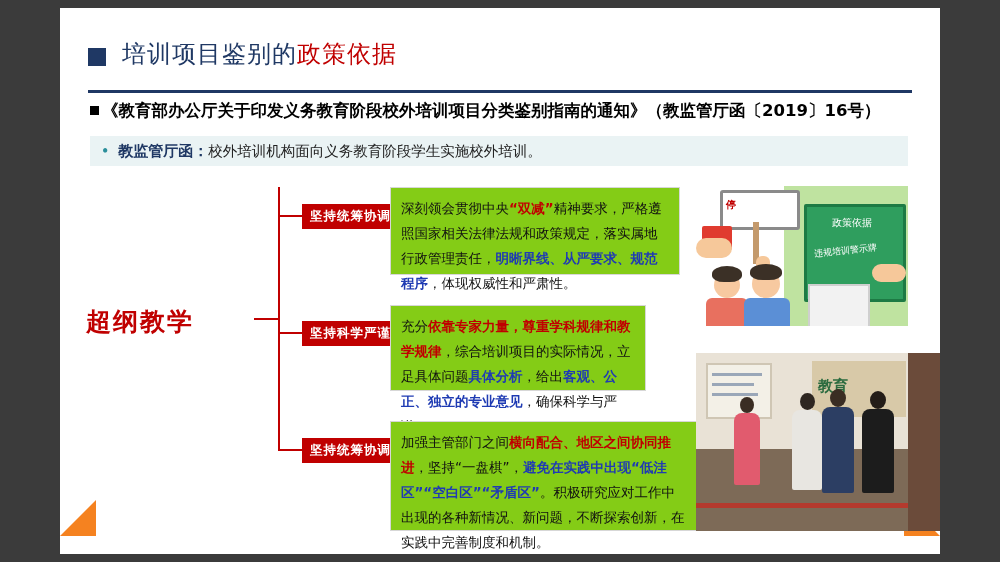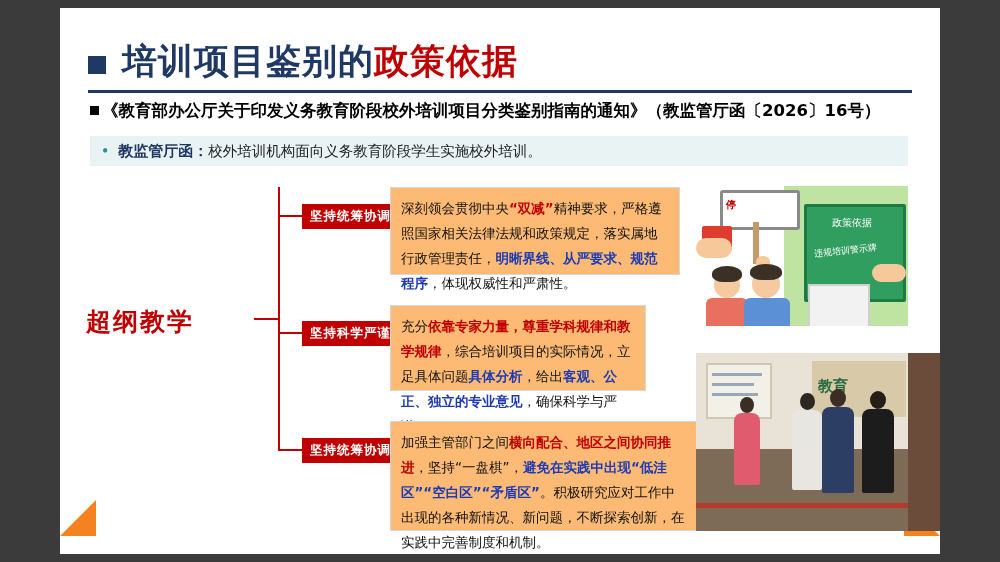--- a/index.html
+++ b/index.html
@@ -51,22 +51,22 @@
   }
   .title-bullet {
     width: 18px;
     height: 18px;
     background: #1f3864;
     margin-right: 16px;
     margin-top: 6px;
   }
   .title-text {
     font-family: "DejaVu Sans", sans-serif;
-    font-weight: bold;
-    font-size: 35px;
+    font-weight: normal;
+    font-size: 24px;
     color: #1f3864;
     letter-spacing: 1px;
   }
   .title-text .red {
     color: #c00000;
   }
   .title-underline {
     position: absolute;
     left: 28px;
     top: 82px;
@@ -164,21 +164,21 @@
     font-family: "DejaVu Sans", sans-serif;
     font-weight: bold;
     font-size: 12.5px;
     padding: 4px 8px;
     white-space: nowrap;
     letter-spacing: 1px;
   }
   
   .block {
     position: absolute;
-    background: #fdba74;
+    background: #84cc16;
     border: 1px solid #d7d7d7;
     font-family: "DejaVu Sans", sans-serif;
     font-size: 13.5px;
     line-height: 25px;
     color: #111;
     padding: 8px 12px 8px 10px;
     box-sizing: border-box;
   }
   .block .lead {
     color: #c00000;
@@ -351,21 +351,21 @@
 
   <div class="title-row">
     <div class="title-bullet"></div>
     <div class="title-text">
       <span>培训项目鉴别的</span><span class="red">政策依据</span>
     </div>
   </div>
   <div class="title-underline"></div>
 
   <div class="subtitle">
-    <span class="sub-sq"></span><span>《教育部办公厅关于印发义务教育阶段校外培训项目分类鉴别指南的通知》（教监管厅函〔2026〕16号）</span>
+    <span class="sub-sq"></span><span>《教育部办公厅关于印发义务教育阶段校外培训项目分类鉴别指南的通知》（教监管厅函〔2019〕16号）</span>
   </div>
 
   <div class="scope">
     <span class="scope-dot">•</span>
     <span class="scope-label">教监管厅函：</span>
     <span class="scope-text">校外培训机构面向义务教育阶段学生实施校外培训。</span>
   </div>
 
   <div class="principle-label">超纲教学</div>
   <div class="bracket-stub"></div>

